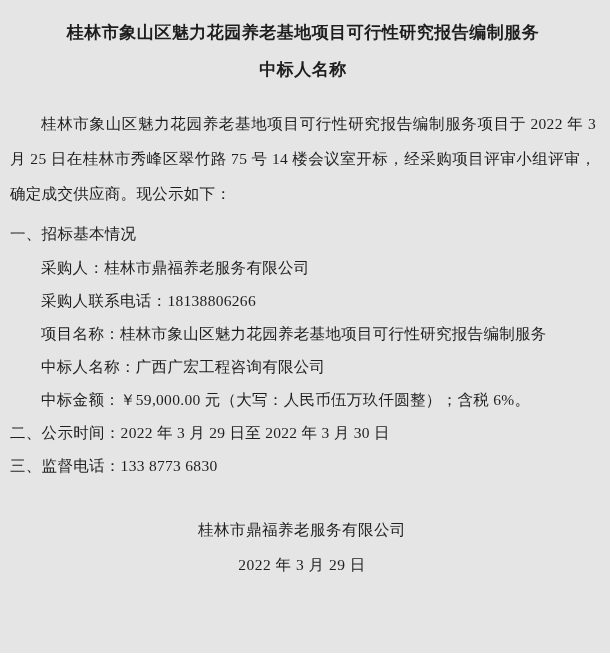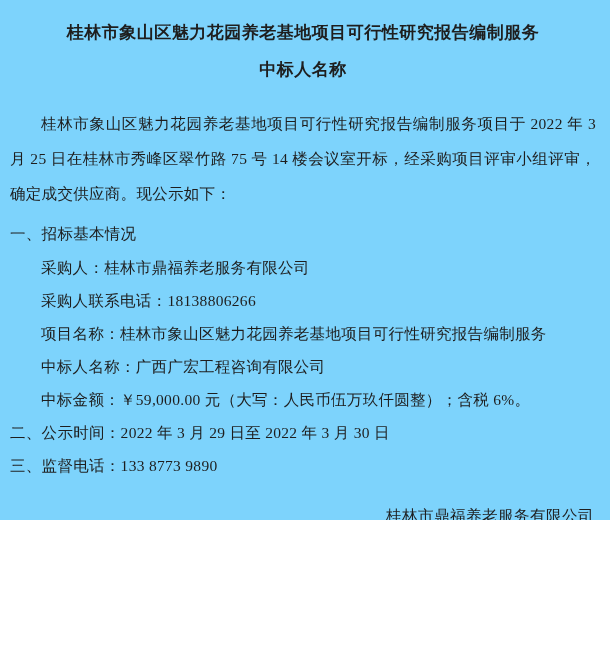--- a/index.html
+++ b/index.html
@@ -3,23 +3,23 @@
 <meta charset="utf-8">
 <style>
   html, body {
     margin: 0;
     padding: 0;
     background: #ffffff;
   }
   .page {
     position: relative;
     width: 610px;
-    height: 520px;
+    height: 653px;
     box-sizing: border-box;
-    background: #7dd3fc;
+    background: #e5e5e5;
     color: #1e1e1e;
     font-family: "Liberation Serif", "DejaVu Serif", serif;
     font-size: 15.5px;
     padding: 14px 14px 0 10px;
     overflow: hidden;
   }
   .doc-title {
     text-align: center;
     font-weight: bold;
     font-size: 17px;
@@ -46,22 +46,22 @@
   }
   .section-line-2 {
     line-height: 33px;
     letter-spacing: 0.3px;
   }
   .section-line-3 {
     line-height: 34px;
     letter-spacing: 0.3px;
   }
   .doc-footer {
-    margin-top: 16px;
-    text-align: right;
+    margin-top: 30px;
+    text-align: center;
     padding-right: 2px;
   }
   .footer-company {
     line-height: 34px;
     letter-spacing: 0.5px;
   }
   .footer-date {
     line-height: 35px;
     letter-spacing: 0.5px;
   }
@@ -81,19 +81,20 @@
   <div class="section-heading">一、招标基本情况</div>
 
   <div class="detail-item">采购人：桂林市鼎福养老服务有限公司</div>
   <div class="detail-item">采购人联系电话：18138806266</div>
   <div class="detail-item">项目名称：桂林市象山区魅力花园养老基地项目可行性研究报告编制服务</div>
   <div class="detail-item">中标人名称：广西广宏工程咨询有限公司</div>
   <div class="detail-item">中标金额：￥59,000.00 元（大写：人民币伍万玖仟圆整）；含税 6%。</div>
 
   <div class="section-line-2">二、公示时间：2022 年 3 月 29 日至 2022 年 3 月 30 日</div>
 
-  <div class="section-line-3">三、监督电话：133 8773 9890</div>
+  <div class="section-line-3">三、监督电话：133 8773 6830</div>
 
   <div class="doc-footer">
     <div class="footer-company">桂林市鼎福养老服务有限公司</div>
+    <div class="footer-date">2022 年 3 月 29 日</div>
   </div>
 
 </div>
 
 </body></html>

